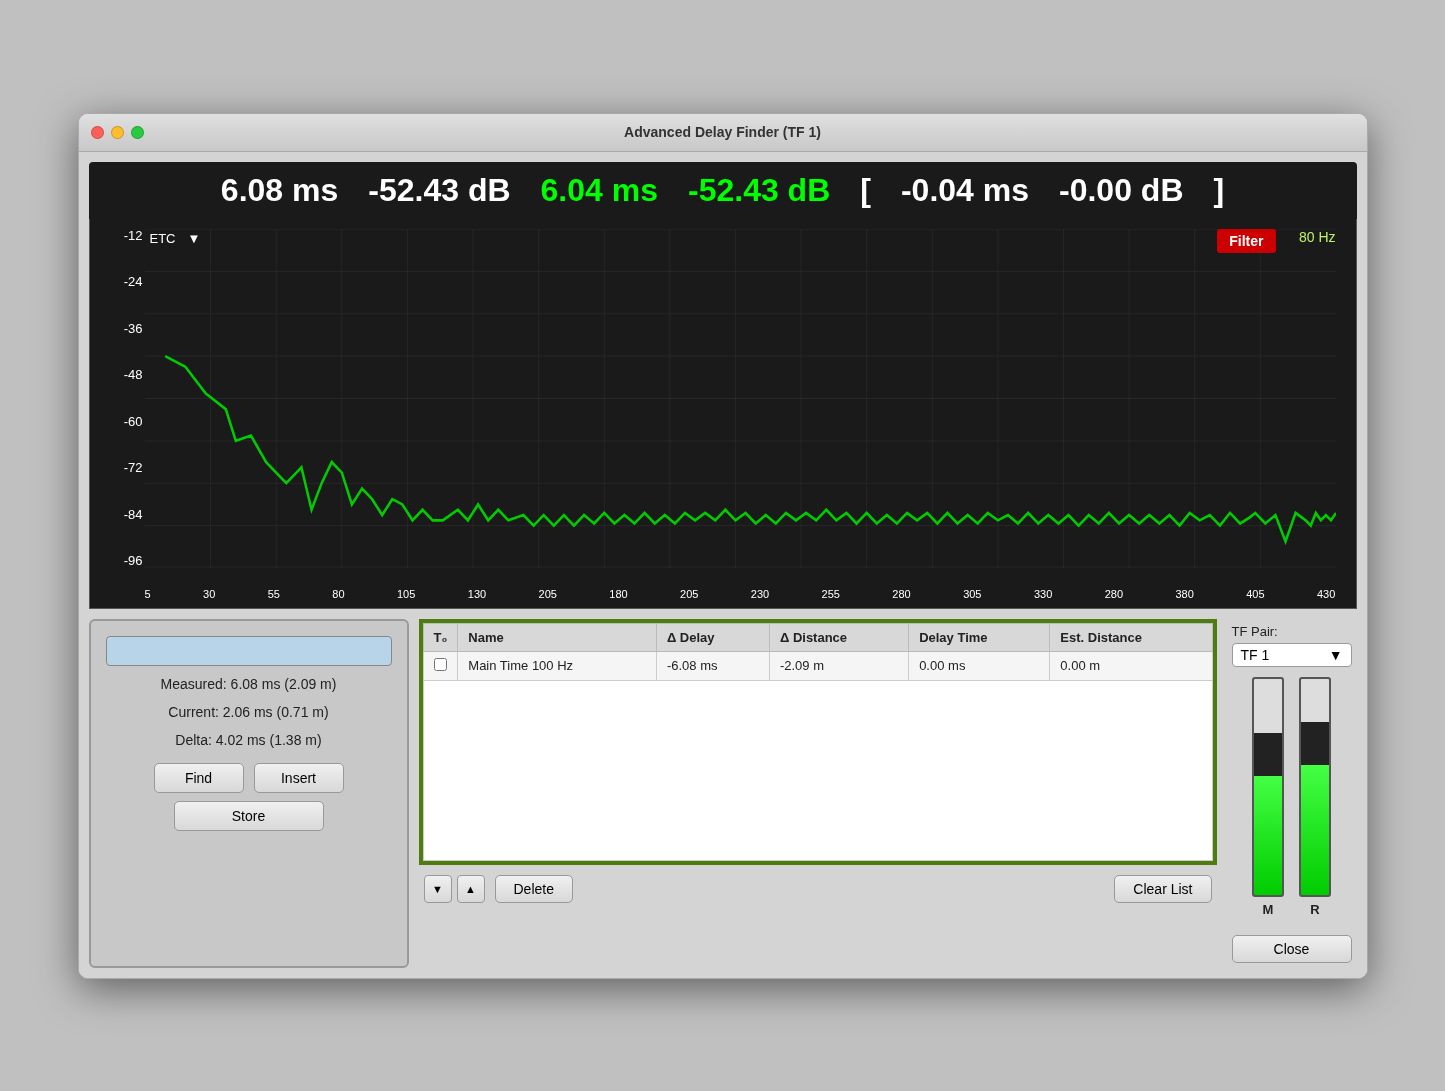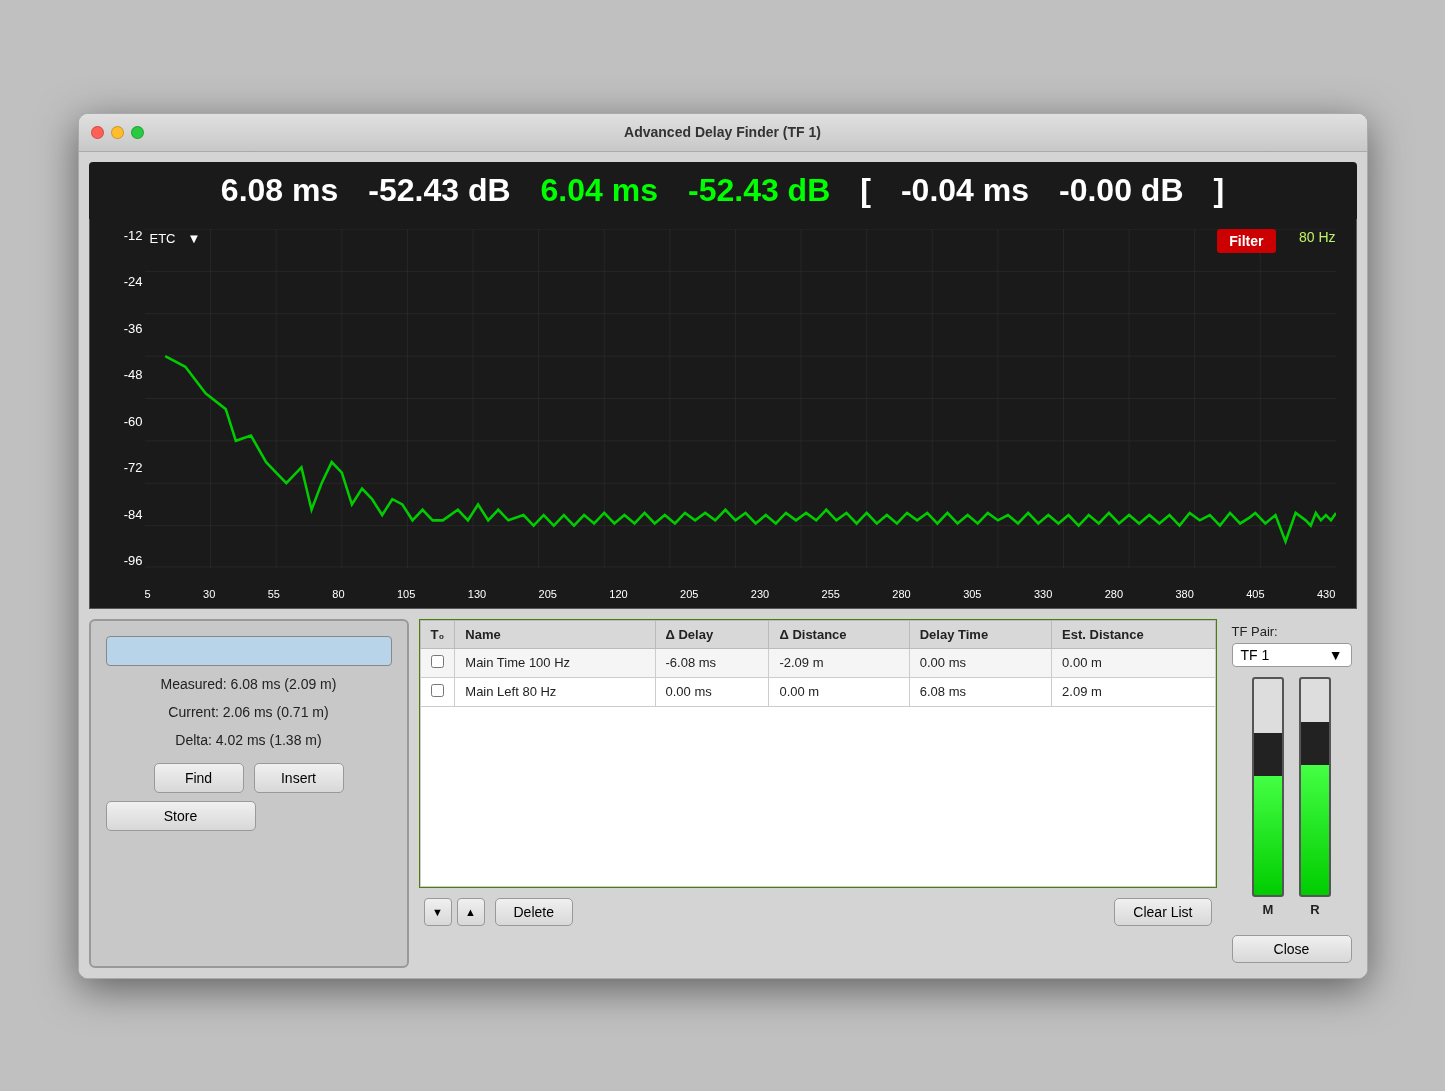--- a/index.html
+++ b/index.html
@@ -184,21 +184,21 @@
       border: 1px solid #999;
       border-radius: 5px;
       padding: 6px 20px;
       font-size: 14px;
       cursor: pointer;
       min-width: 90px;
       text-align: center;
     }
     .store-btn-row {
       display: flex;
-      justify-content: flex-start;
+      justify-content: center;
     }
     
     .table-area {
       flex: 1;
       display: flex;
       flex-direction: column;
     }
     .data-table {
       flex: 1;
       border-collapse: collapse;
@@ -318,21 +318,21 @@
       right: 0;
       background: #ddd;
     }
     .meter-label {
       font-size: 13px;
       font-weight: bold;
       color: #222;
     }
     .table-wrapper {
       background: #be185d;
-      border: 1px solid #4d7c0f;
+      border: 4px solid #4d7c0f;
     }
   </style>
 </head>
 <body>
 
 <div class="window">
 
   <div class="titlebar">
     <div class="traffic-lights">
       <div class="traffic-light tl-close"></div>
@@ -525,21 +525,21 @@
       </svg>
 
       <div class="x-axis">
         <span class="x-label">5</span>
         <span class="x-label">30</span>
         <span class="x-label">55</span>
         <span class="x-label">80</span>
         <span class="x-label">105</span>
         <span class="x-label">130</span>
         <span class="x-label">205</span>
-        <span class="x-label">120</span>
+        <span class="x-label">180</span>
         <span class="x-label">205</span>
         <span class="x-label">230</span>
         <span class="x-label">255</span>
         <span class="x-label">280</span>
         <span class="x-label">305</span>
         <span class="x-label">330</span>
         <span class="x-label">280</span>
         <span class="x-label">380</span>
         <span class="x-label">405</span>
         <span class="x-label">430</span>
@@ -586,28 +586,20 @@
             </thead>
             <tbody>
               <tr>
                 <td class="checkbox-col"><input type="checkbox" style=""></td>
                 <td>Main Time 100 Hz</td>
                 <td>-6.08 ms</td>
                 <td>-2.09 m</td>
                 <td>0.00 ms</td>
                 <td>0.00 m</td>
               </tr>
-              <tr>
-                <td class="checkbox-col"><input type="checkbox" style=""></td>
-                <td>Main Left 80 Hz</td>
-                <td>0.00 ms</td>
-                <td>0.00 m</td>
-                <td>6.08 ms</td>
-                <td>2.09 m</td>
-              </tr>
               <tr style="height:180px;">
                 <td colspan="6"></td>
               </tr>
             </tbody>
           </table>
         </div>
         <div class="table-footer">
           <div class="arrow-btn">▼</div>
           <div class="arrow-btn">▲</div>
           <button class="footer-btn" style="margin-left:5px;">Delete</button>

